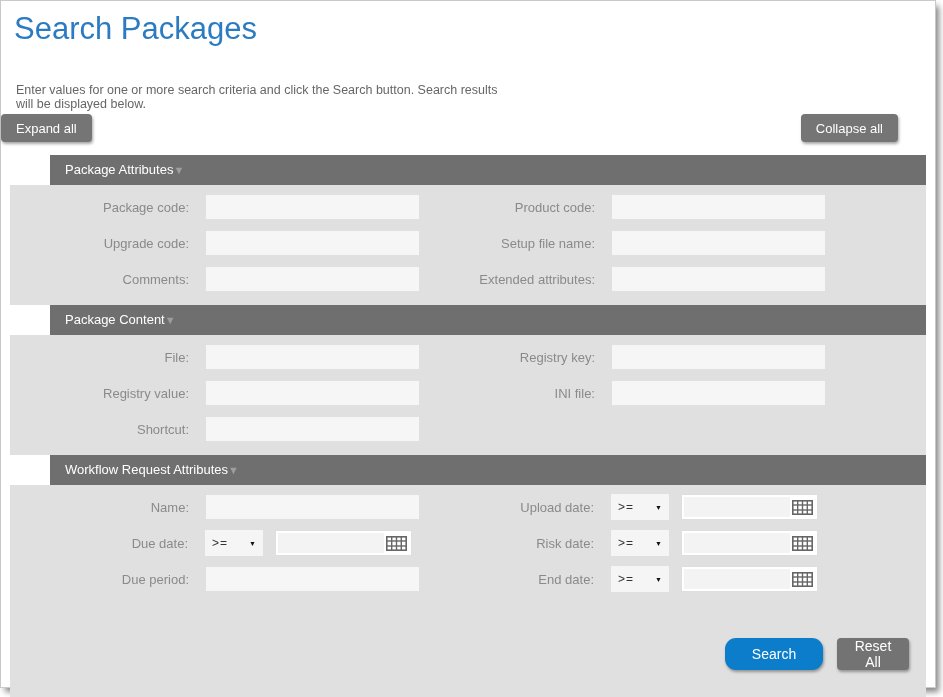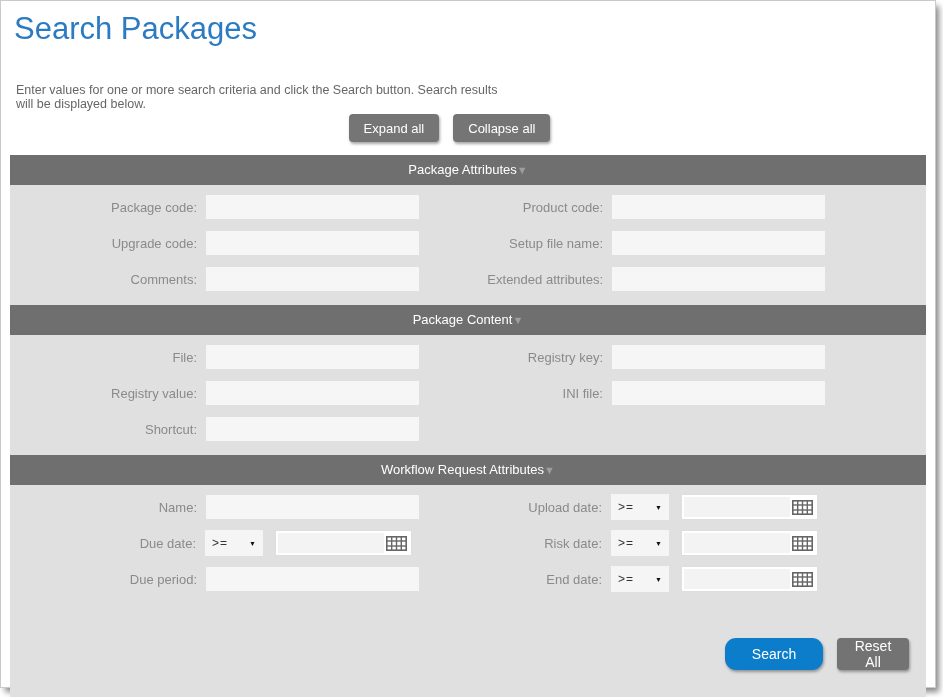--- a/index.html
+++ b/index.html
@@ -26,21 +26,21 @@
   }
   .intro {
     margin: 34px 420px 0 15px;
     font-size: 12.5px;
     color: #666666;
   }
   .top-buttons {
     margin: 3px 37px 0 0;
     height: 28px;
     display: flex;
-    justify-content: center;
+    justify-content: space-between;
     gap: 14px;
   }
   .btn {
     border: none;
     border-radius: 4px;
     background: #757575;
     color: #ffffff;
     font-family: "Liberation Sans", sans-serif;
     font-size: 13px;
     padding: 0 15px;
@@ -50,23 +50,24 @@
   }
   .sections { margin: 13px 9px 0 9px; }
   .section-header {
     height: 30px;
     background: #6f6f6f;
     color: #ffffff;
     font-size: 13px;
     line-height: 30px;
     padding: 0 15px;
     display: flex;
-    justify-content: center;
+    justify-content: flex-start;
     align-items: center;
     cursor: pointer;
+    margin-left: 40px;
   }
   .tri {
     color: #9d9d9d;
     font-size: 11px;
     line-height: 30px;
   }
   .section-body {
     background: #e0e0e0;
     padding: 9px 0 3px 0;
   }
@@ -77,21 +78,21 @@
     align-items: center;
     min-height: 26px;
   }
   .fcell.left  { padding-right: 49px; }
   .fcell.right { padding-right: 101px; }
   .flabel {
     flex: 1;
     text-align: right;
     font-size: 13px;
     color: #8a8a8a;
-    padding-right: 9px;
+    padding-right: 17px;
     white-space: nowrap;
   }
   .finput {
     width: 213px;
     height: 24px;
     border: none;
     background: #f6f6f6;
     font-family: "Liberation Sans", sans-serif;
     font-size: 13px;
     color: #333;

